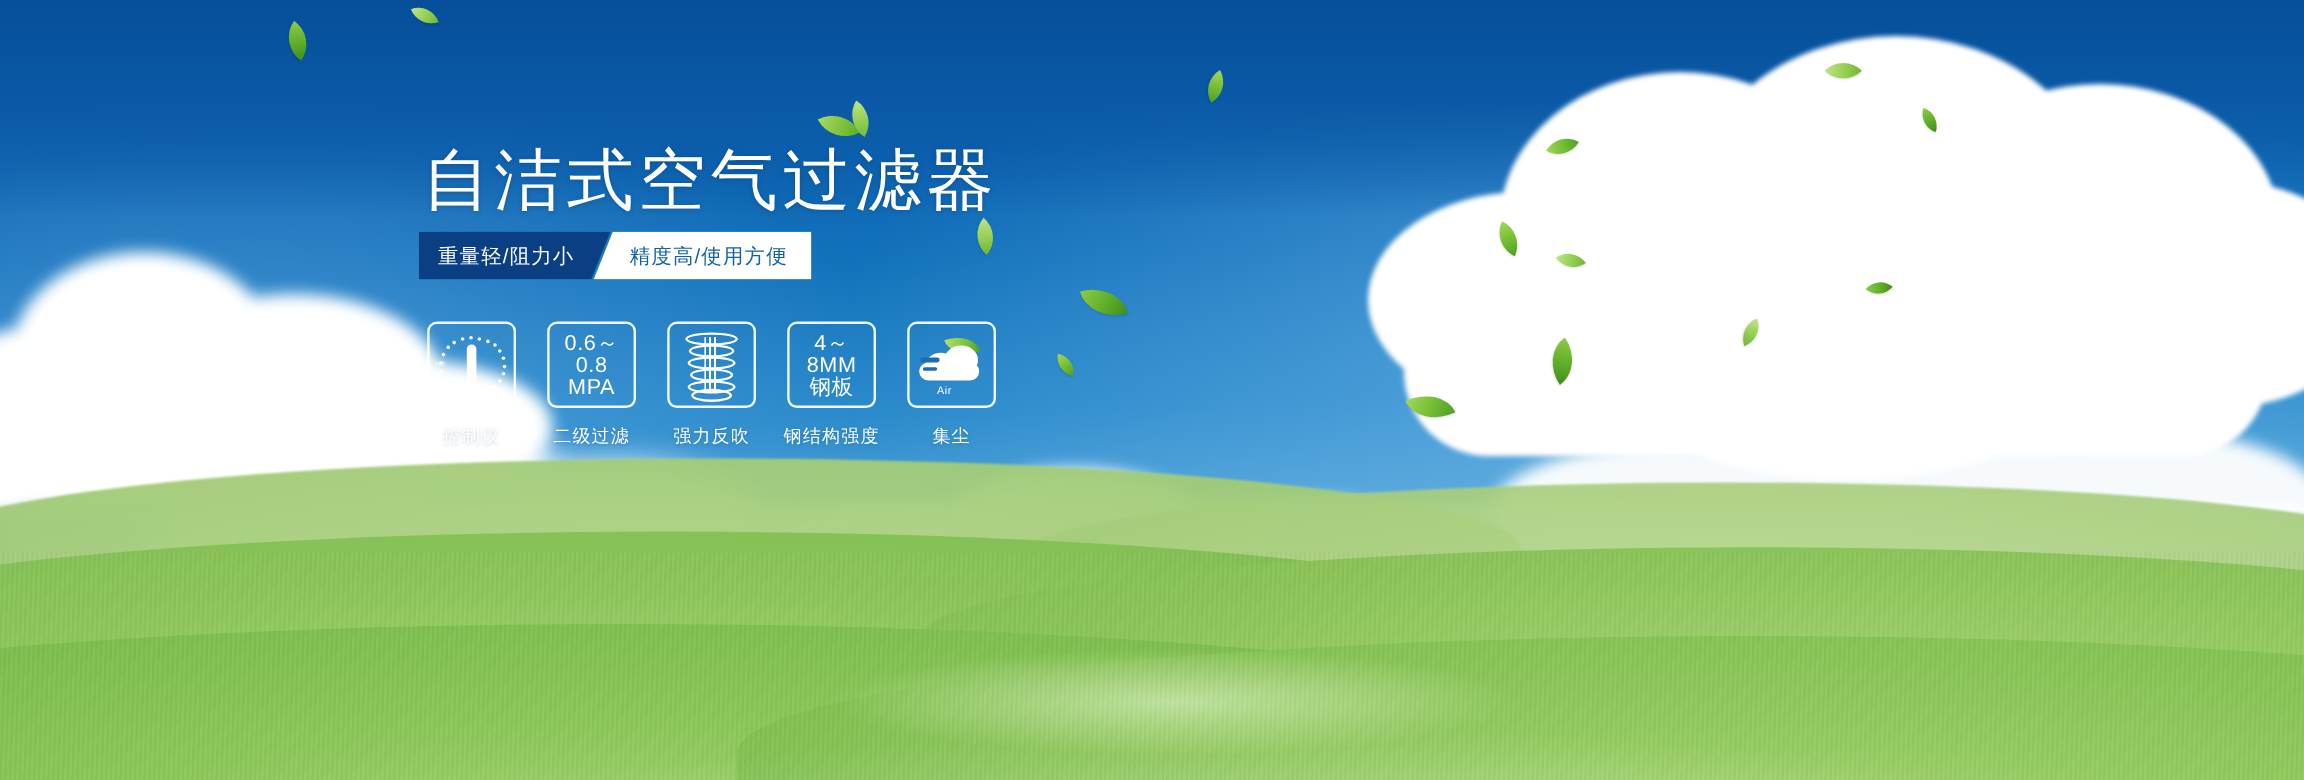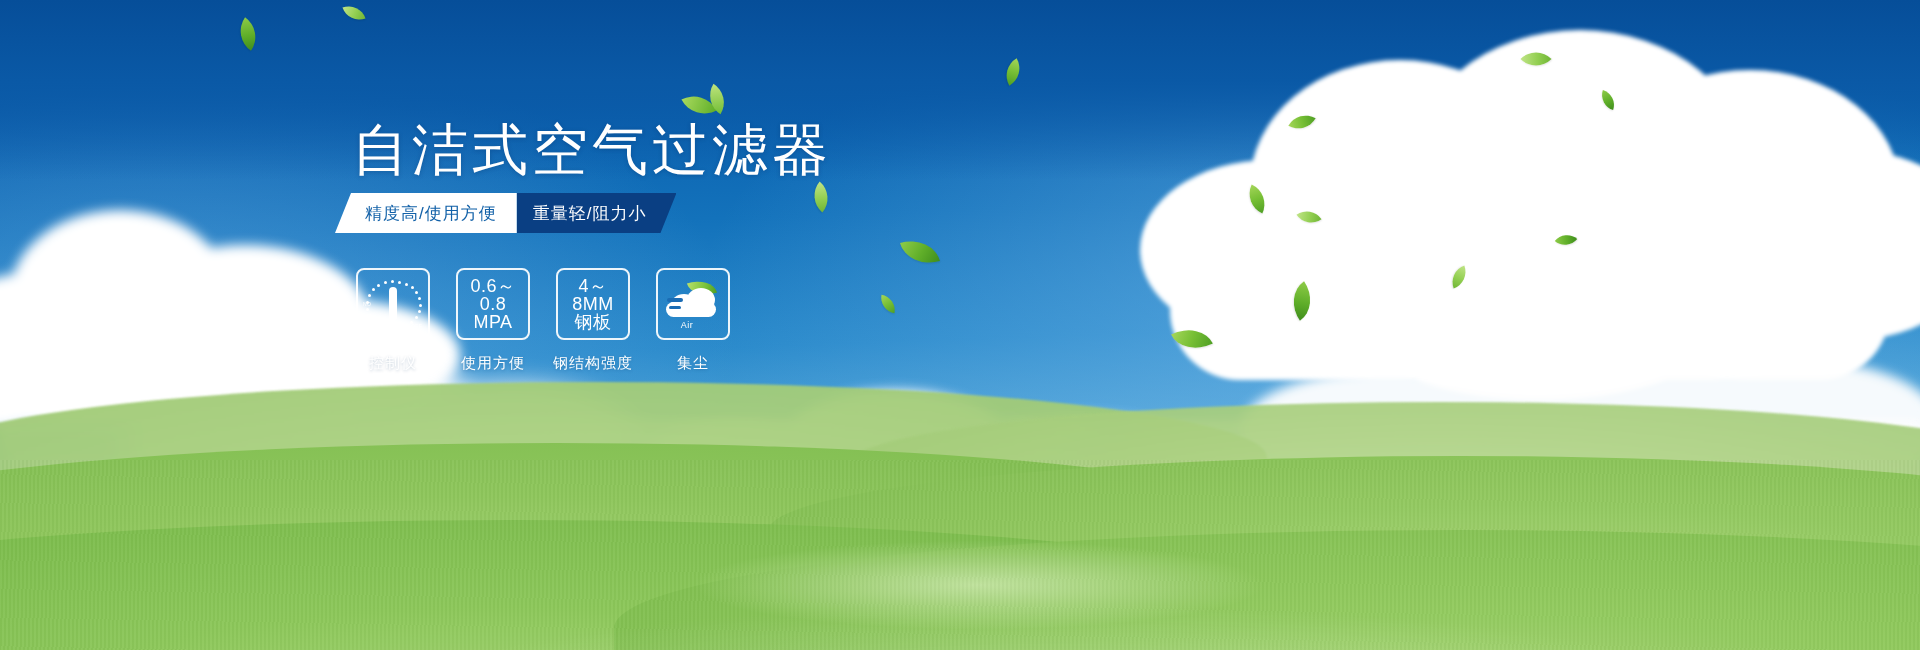--- a/index.html
+++ b/index.html
@@ -240,22 +240,22 @@
   <div class="leaf dark" style="left:1558px;top:232px;width:16px;height:16px;transform:rotate(-50deg);"></div>
   <div class="leaf" style="left:880px;top:296px;width:16px;height:16px;transform:rotate(10deg);"></div>
 
   <div class="content">
 
     <div class="title">自洁式空气过滤器</div>
     <div class="title-leaf-a"></div>
     <div class="title-leaf-b"></div>
 
     <div class="tags">
+      <div class="tag tag-dark">重量轻/阻力小</div>
       <div class="tag tag-light">精度高/使用方便</div>
-      <div class="tag tag-dark">重量轻/阻力小</div>
     </div>
 
     <div class="features">
 
       <div class="feature">
         <div class="fbox">
           <div class="gauge">
             <span class="dot" style="left:27px;top:2px;"></span>
             <span class="dot" style="left:34px;top:2.5px;"></span>
             <span class="dot" style="left:41px;top:4.5px;"></span>
@@ -282,23 +282,37 @@
           </div>
         </div>
         <div class="fcap">控制仪</div>
       </div>
 
       <div class="feature">
         <div class="fbox">
           <div class="fbox-text" style="white-space:pre-line;">0.6～0.8
 MPA</div>
         </div>
-        <div class="fcap">使用方便</div>
-      </div>
-
+        <div class="fcap">二级过滤</div>
+      </div>
+
+      <div class="feature">
+        <div class="fbox">
+          <div class="coil">
+            <span class="stem"></span>
+            <span class="ring" style="top:0px;width:40px;"></span>
+            <span class="ring" style="top:10px;width:34px;"></span>
+            <span class="ring" style="top:20px;width:36px;"></span>
+            <span class="ring" style="top:30px;width:32px;"></span>
+            <span class="ring" style="top:40px;width:36px;"></span>
+            <span class="ring" style="top:47px;width:30px;"></span>
+          </div>
+        </div>
+        <div class="fcap">强力反吹</div>
+      </div>
 
       <div class="feature">
         <div class="fbox">
           <div class="fbox-text" style="white-space:pre-line;">4～8MM
 钢板</div>
         </div>
         <div class="fcap">钢结构强度</div>
       </div>
 
       <div class="feature">

